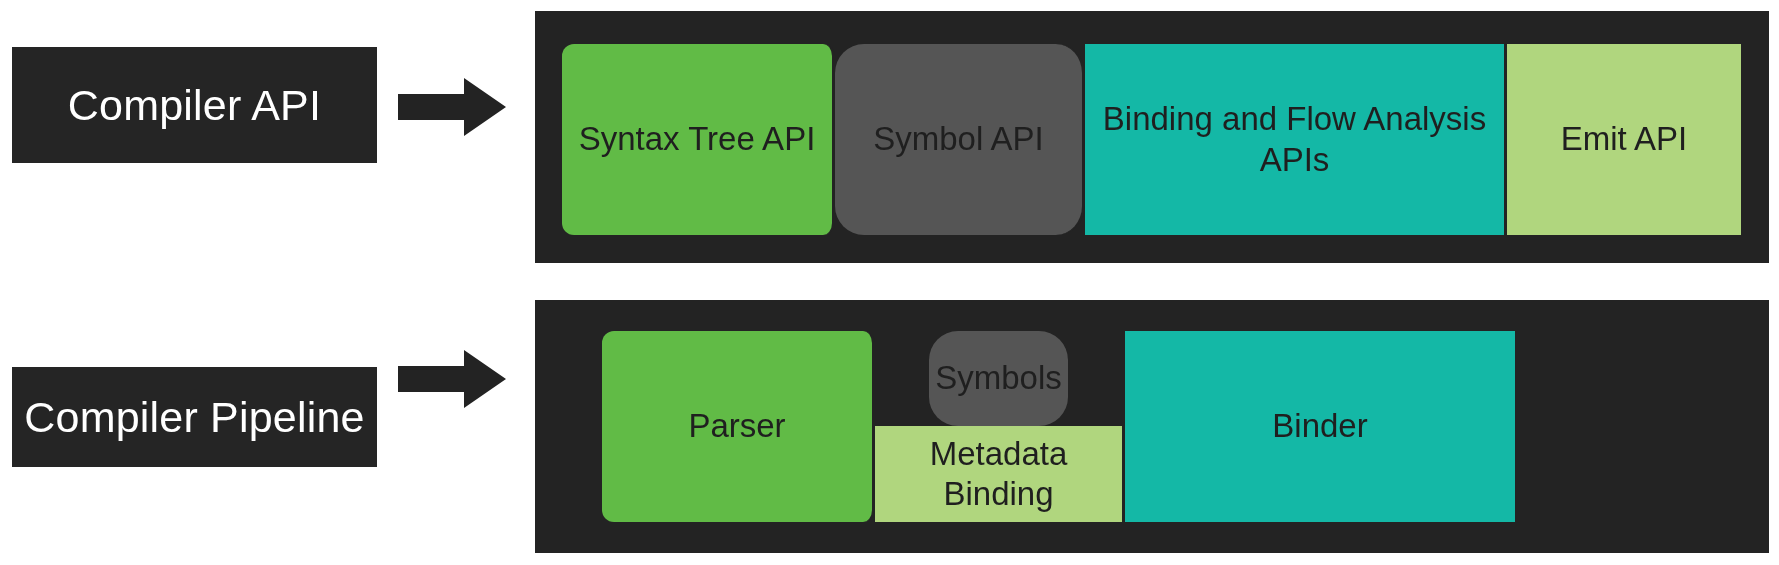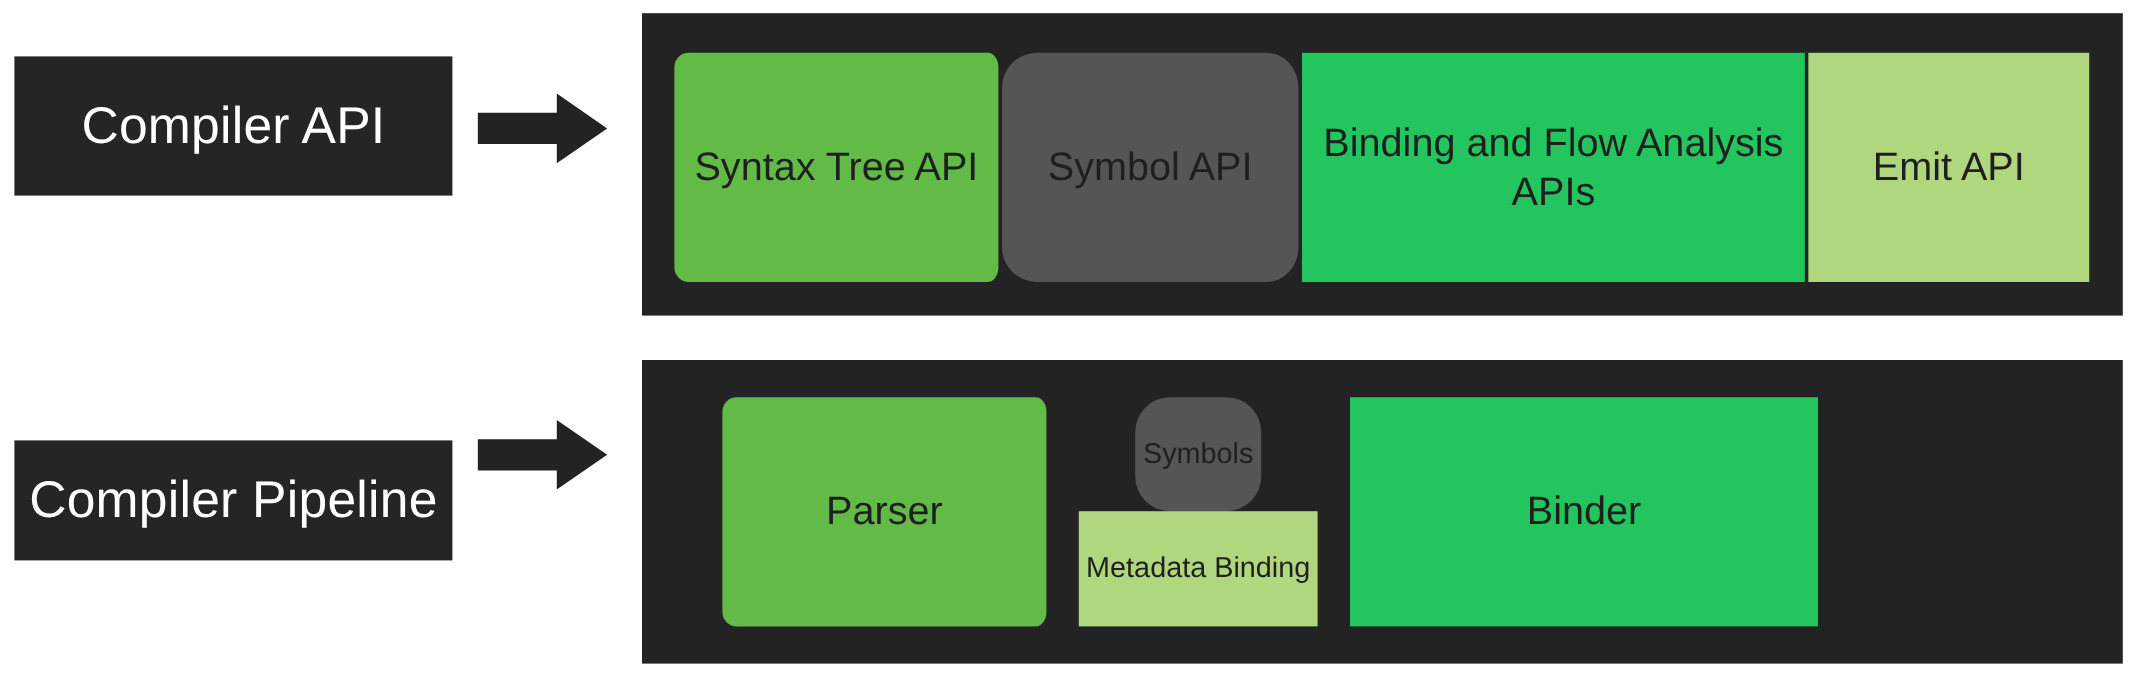--- a/index.html
+++ b/index.html
@@ -122,31 +122,31 @@
     flex-direction: column;
     padding: 0;
     border-right: 3px solid #232323;
   }
   .subcell {
     display: flex;
     align-items: center;
     justify-content: center;
     text-align: center;
     color: #1f1f1f;
-    font-size: 24px;
+    font-size: 33px;
     line-height: 1.22;
     box-sizing: border-box;
     padding: 0 6px;
   }
   .subcell.sub-top { height: 95px; }
   .subcell.sub-bottom { height: 96px; }
 
   .c-green      { background: #61bb46; border-radius: 12px; }
   .c-gray       { background: #555555; border-radius: 29px; }
-  .c-blue       { background: #22c55e; justify-content: center; }
+  .c-blue       { background: #14b8a6; justify-content: center; }
   .c-lightgreen { background: #b0d67e; }
 
   
   #cell-syntax   { width: 273px; }
   #cell-symbol   { width: 250px; }
   #cell-binding  { width: 422px; }
   #cell-emit     { width: 234px; }
 
   
   #cell-parser   { width: 273px; margin-left: 40px; }

